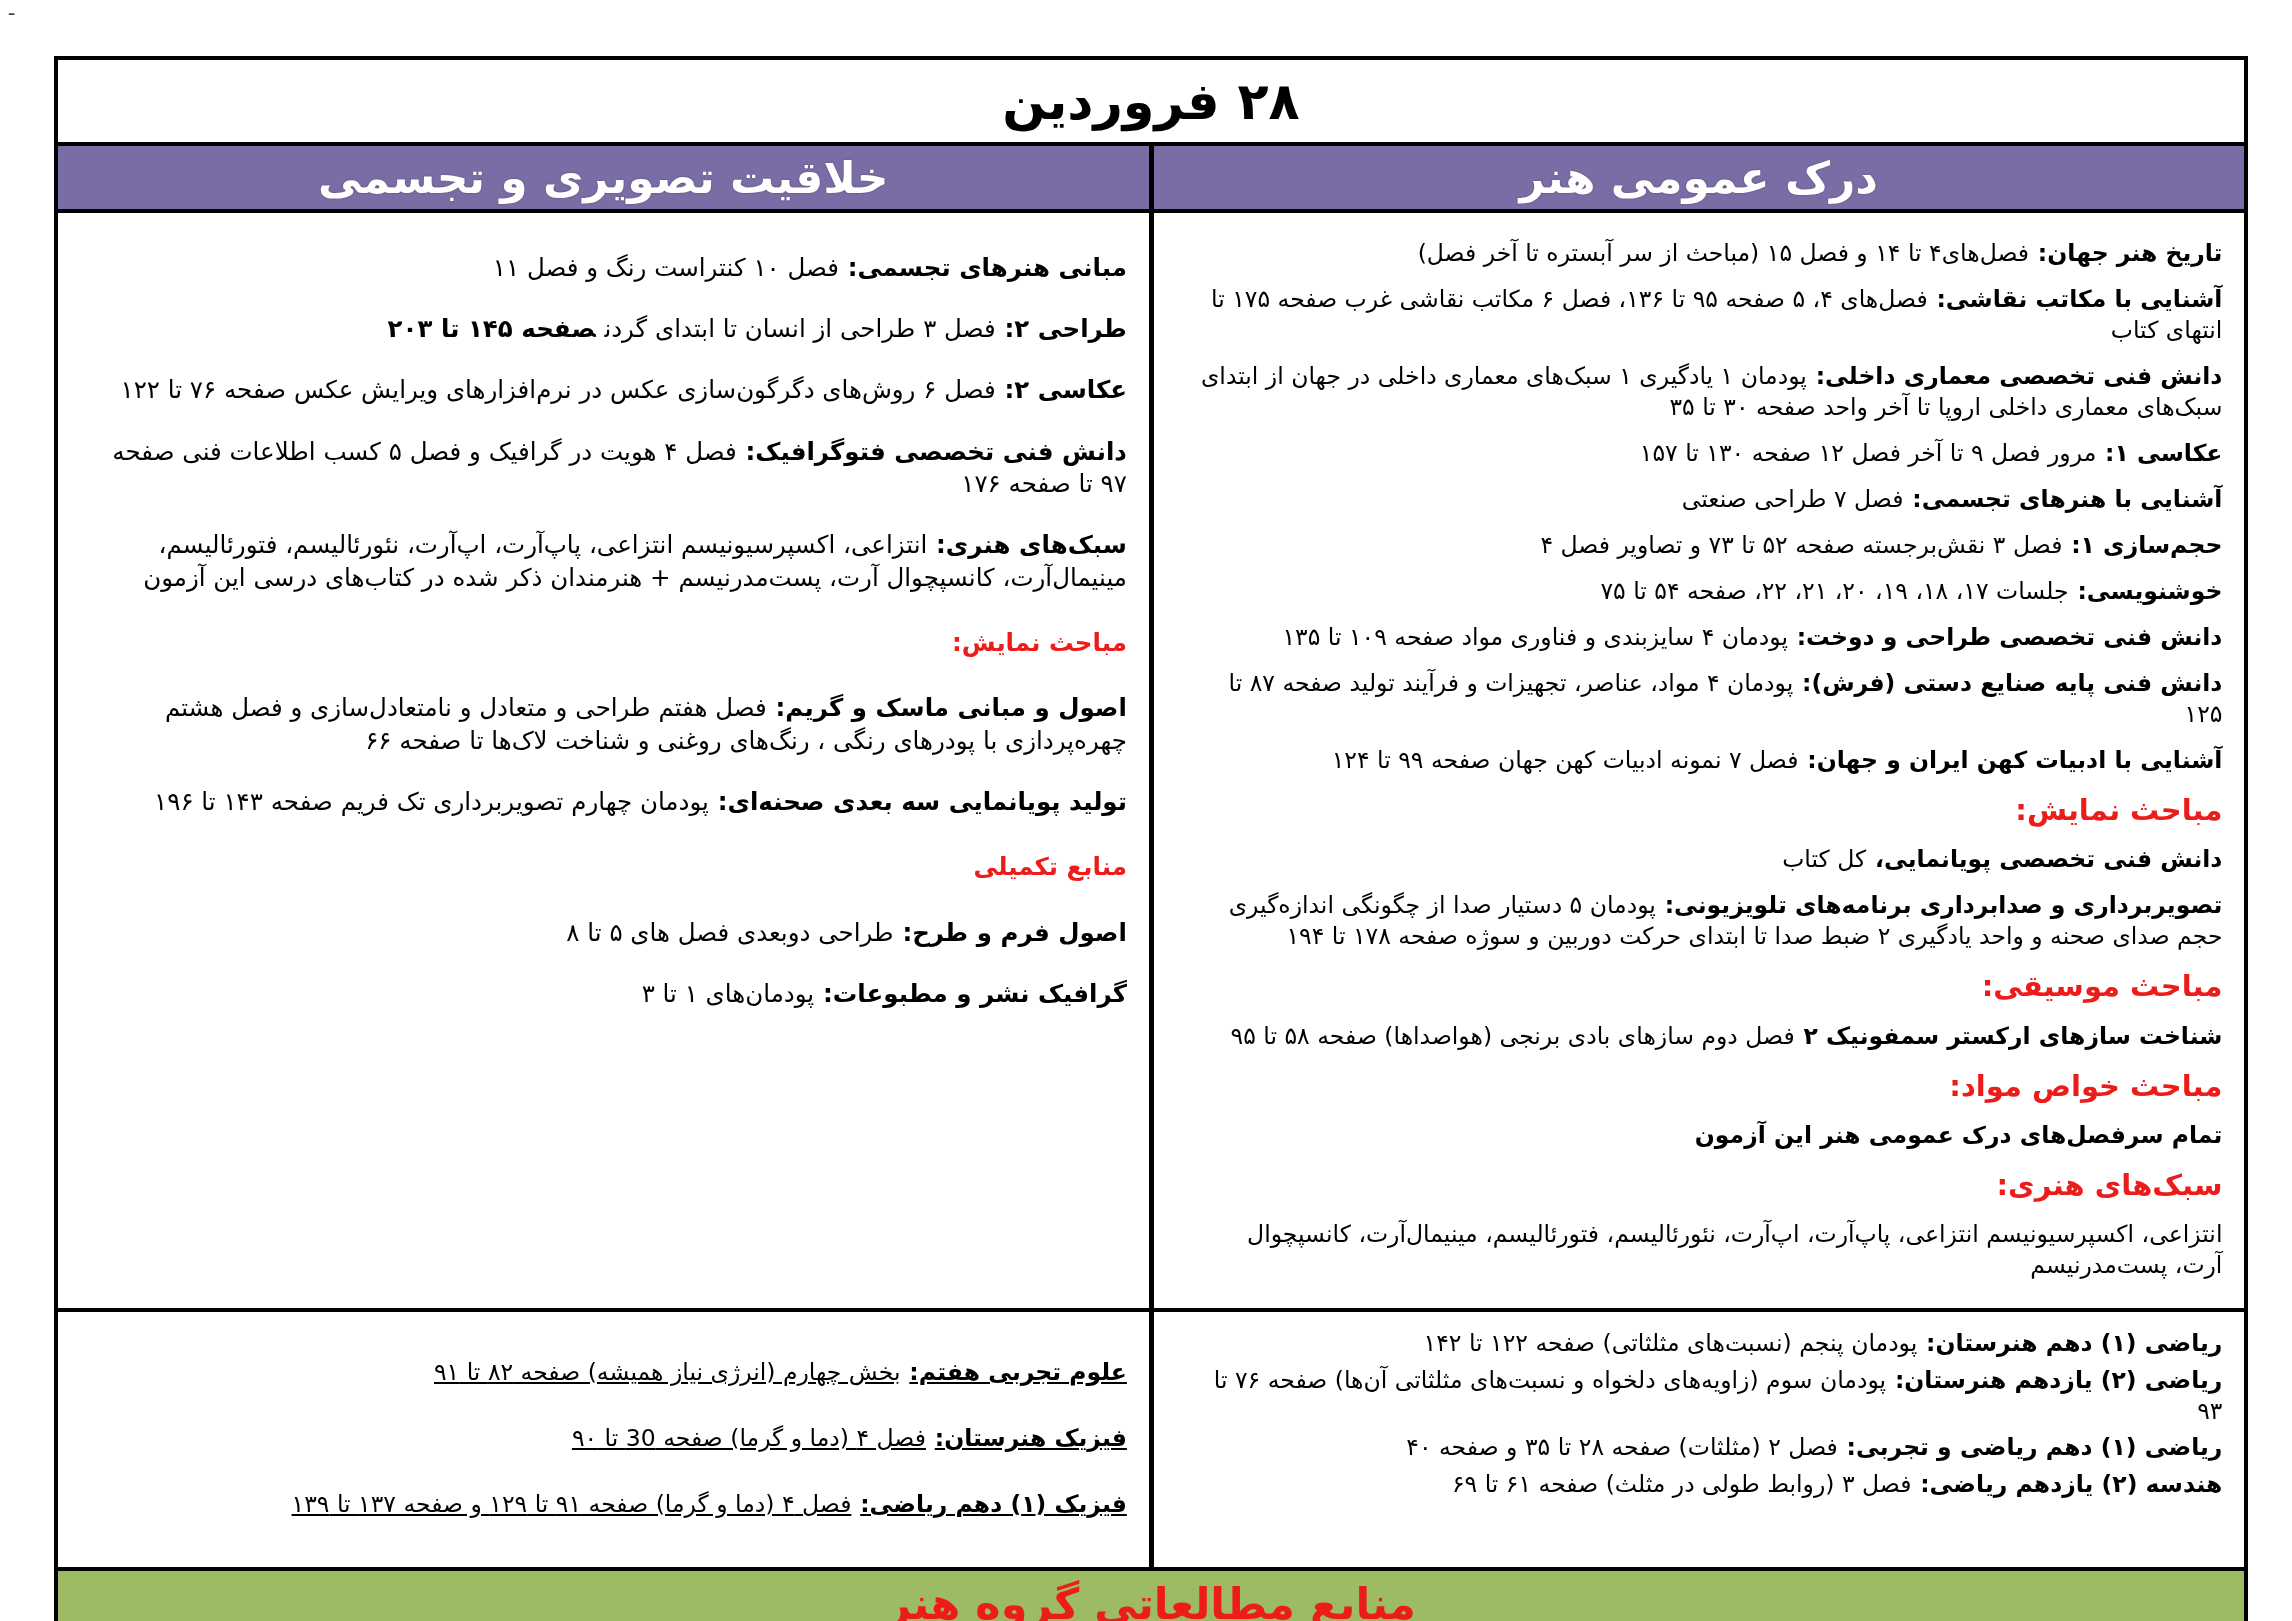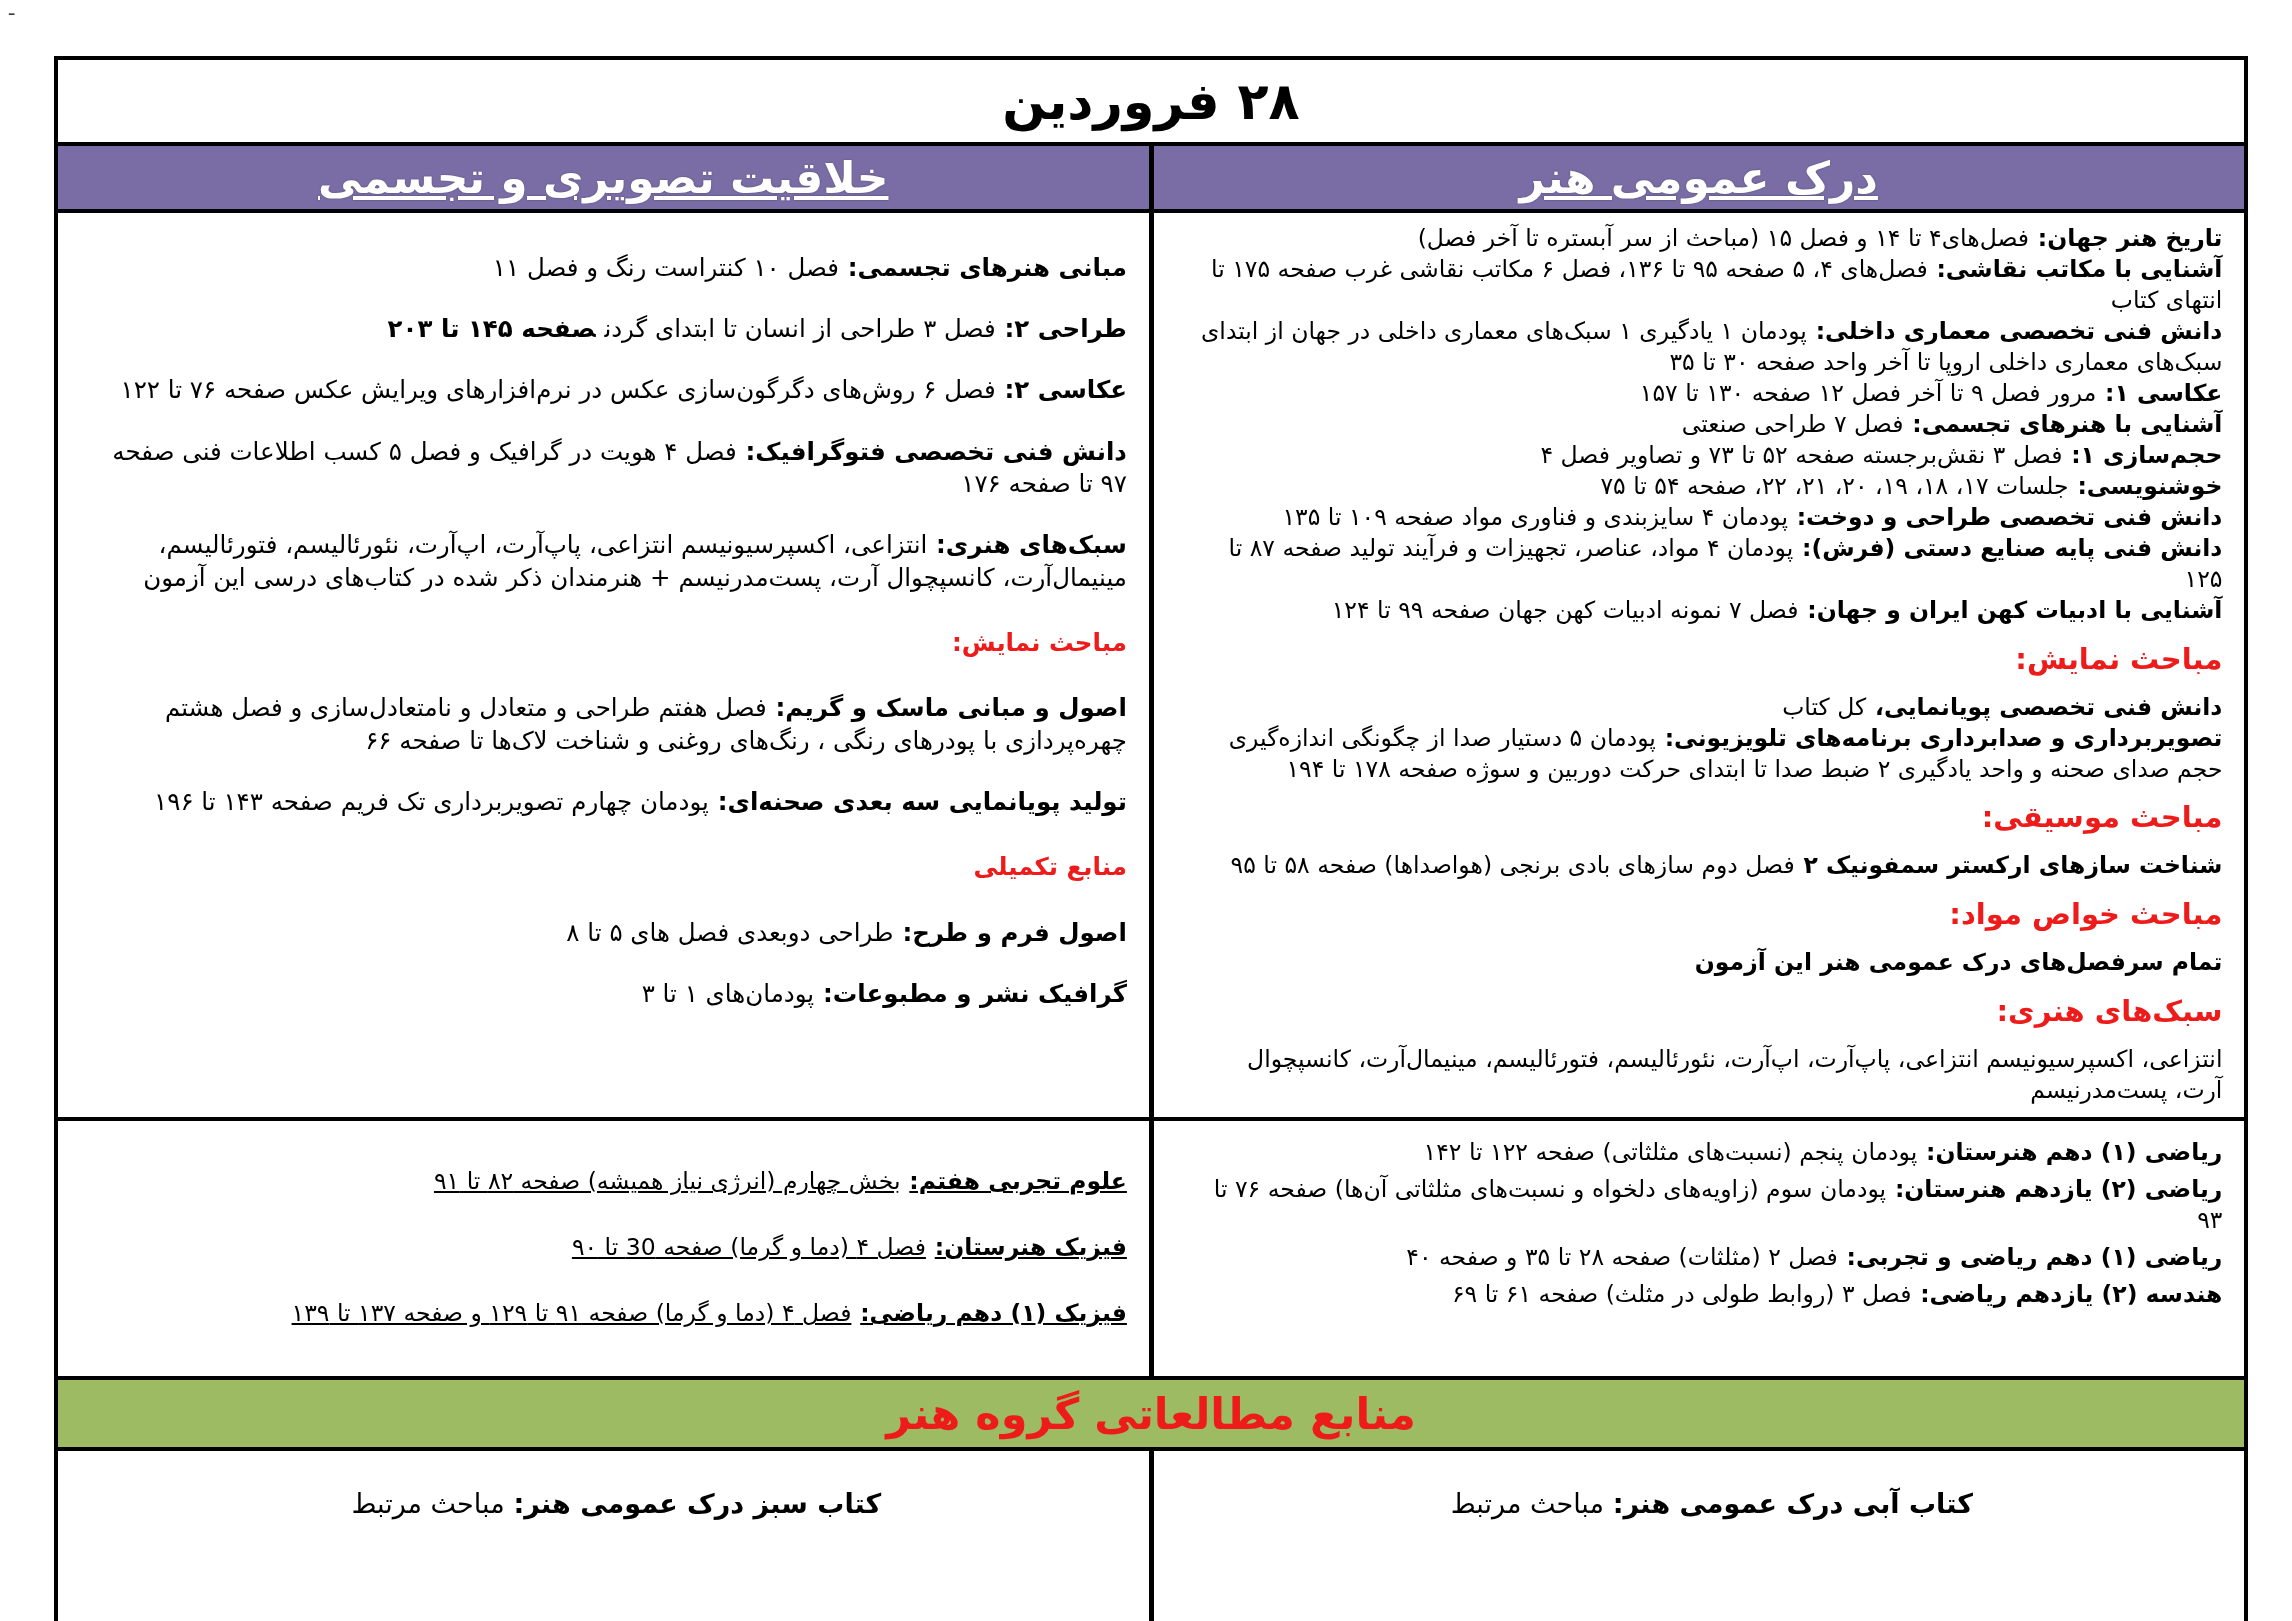--- a/index.html
+++ b/index.html
@@ -22,42 +22,42 @@
   
   .title-row{
     min-height:86px;display:flex;align-items:center;justify-content:center;
   }
   .title-row .title{font-size:51px;font-weight:bold;letter-spacing:1px;}
   
   .head-row{display:flex;min-height:67px;}
   .head-cell{
     flex:1 1 0;background:var(--purple);color:#fff;
     display:flex;align-items:center;justify-content:center;
-    font-weight:bold;font-size:44px;text-shadow:0 0 2px rgba(0,0,0,.35);text-decoration:underline;
+    font-weight:bold;font-size:44px;text-shadow:0 0 2px rgba(0,0,0,.35);
   }
   .head-cell + .head-cell{border-inline-start:5.9px solid #000;}
   .full-bar{
     min-height:69px;background:var(--purple);color:#fff;
     display:flex;align-items:center;justify-content:center;
     font-weight:bold;font-size:44px;text-shadow:0 0 2px rgba(0,0,0,.35);
   }
   .green-bar{
     min-height:71px;background:var(--green);color:var(--red);
     display:flex;align-items:center;justify-content:center;
     font-weight:bold;font-size:43px;
   }
   
   .cols{display:flex;align-items:stretch;}
   .cols > .col{flex:1 1 0;padding:9.8px 21.6px 11.8px 39px;}
   .cols > .col + .col{border-inline-start:5.9px solid #000;}
   .content-row{min-height:796px;}
   .math-row{min-height:143px;}
   .res-row{min-height:233px;}
   
-  .line{margin:0 0;font-size:23.5px;line-height:1.32;text-align:start;}
+  .line{margin:15px 0;font-size:23.5px;line-height:1.32;text-align:start;}
   .seg-b{font-weight:bold;}
   .seg-b:not(:empty){margin-inline-end:8.8px;}
   .seg-t:not(:empty){margin-inline-end:8.8px;}
   .line.red{color:var(--red);font-size:29px;font-weight:bold;margin-top:13.7px;margin-bottom:13.7px;}
   .creativity-col .line{font-size:24.5px;margin:29px 0;}
   .creativity-col .line.red{margin:33px 0;}
   .math-right-col .line{margin:5.9px 0;}
   .math-left-col .line{margin:35px 0;text-decoration:underline;}
   .res-col .line{text-align:center;margin:25px 0;font-size:27px;}
 </style>

